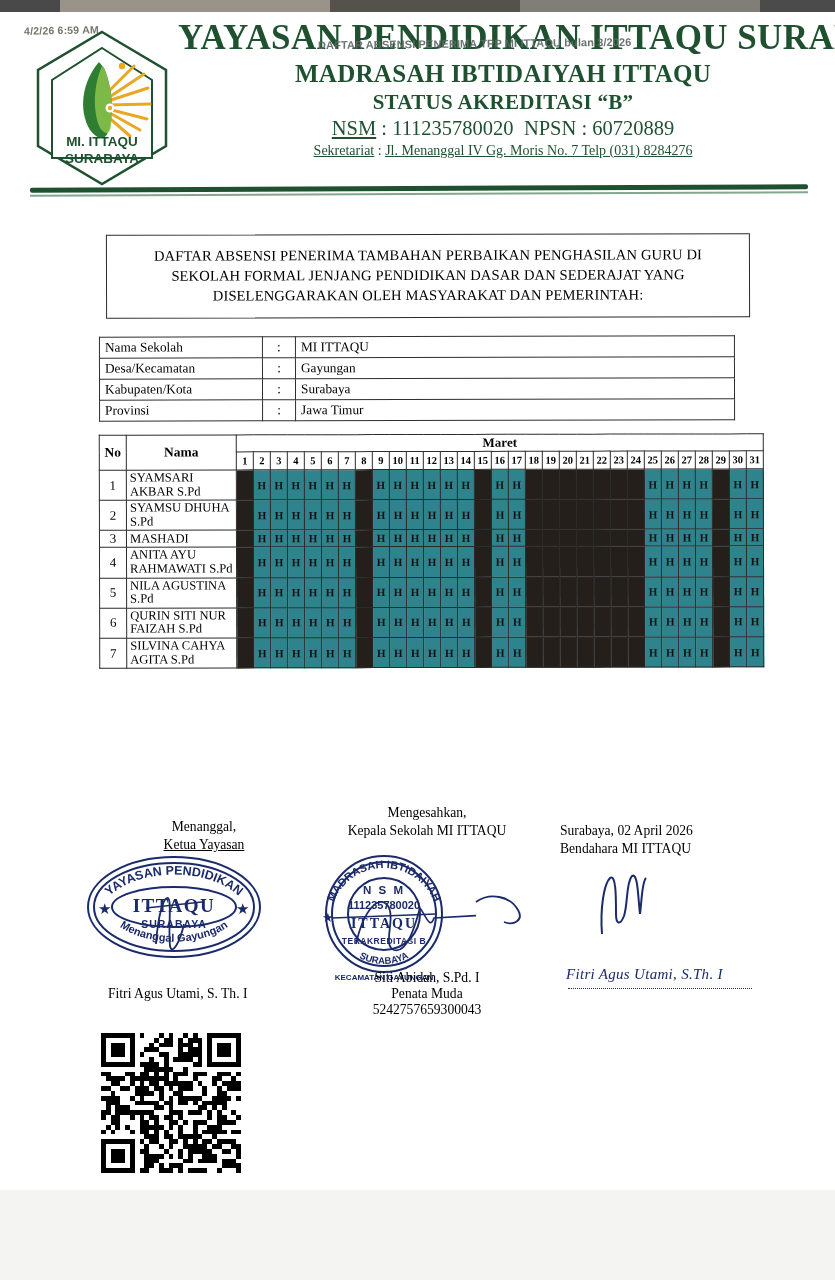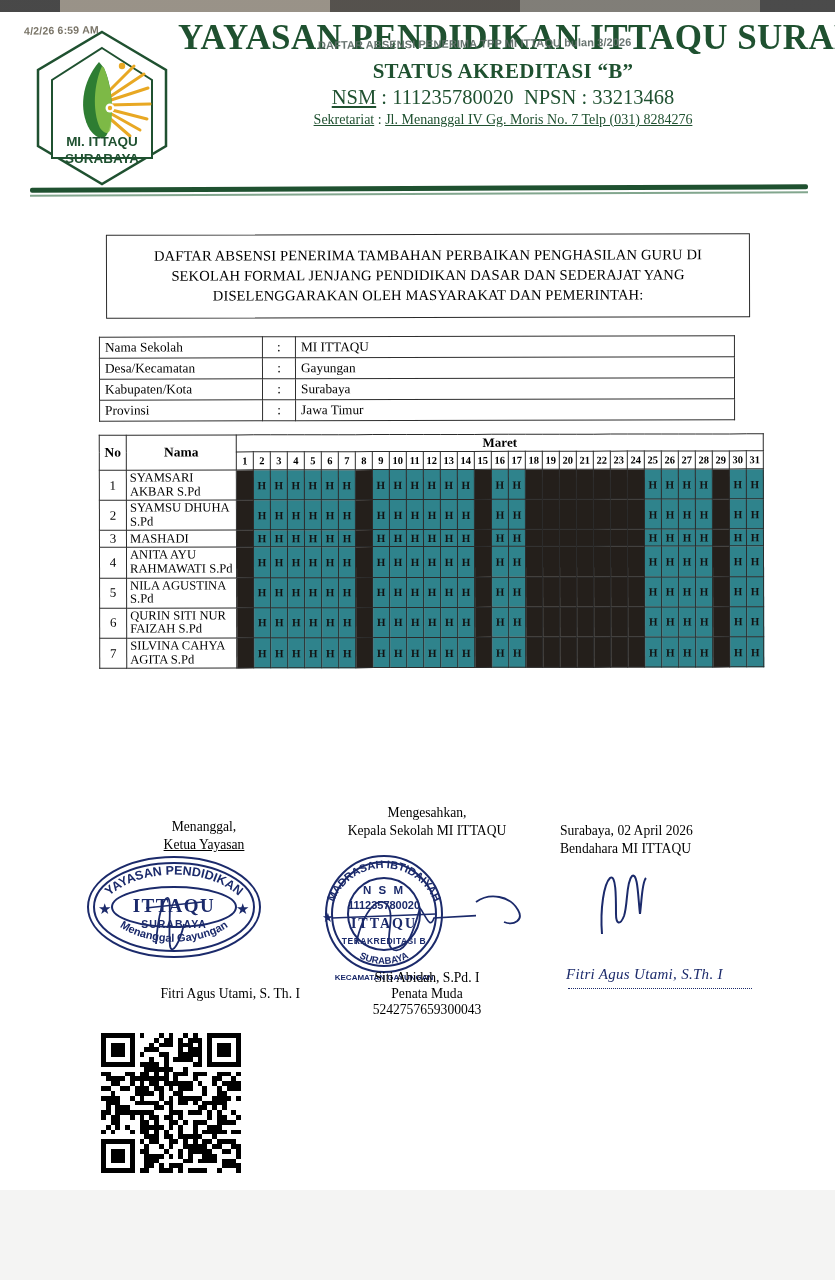--- a/index.html
+++ b/index.html
@@ -150,23 +150,24 @@
         <path d="M76 40 C68 58 66 84 74 102 C80 110 84 108 85 100 C88 78 84 56 78 42 Z" fill="#8bc34a" opacity=".85"></path>
         <circle cx="84" cy="82" r="4.5" fill="#ffffff"></circle>
         <circle cx="84" cy="82" r="2.2" fill="#e8a823"></circle>
         <text x="76" y="120" text-anchor="middle" font-family="Liberation Sans, sans-serif" font-size="13.5" font-weight="bold" fill="#1f5130">MI. ITTAQU</text>
         <text x="76" y="137" text-anchor="middle" font-family="Liberation Sans, sans-serif" font-size="13.5" font-weight="bold" fill="#1f5130">SURABAYA</text>
       </svg>
     </div>
 
     <div class="lh-text">
       <div class="lh-l1">YAYASAN PENDIDIKAN ITTAQU SURABAYA</div>
+      <div class="lh-l2">MADRASAH IBTIDAIYAH ITTAQU</div>
       <div class="lh-l3">STATUS AKREDITASI “B”</div>
       <div class="lh-l4">
-        <span class="u">NSM</span><span> : </span><span>111235780020</span><span>&nbsp;&nbsp;</span><span>NPSN</span><span> : </span><span>33213468</span>
+        <span class="u">NSM</span><span> : </span><span>111235780020</span><span>&nbsp;&nbsp;</span><span>NPSN</span><span> : </span><span>60720889</span>
       </div>
       <div class="lh-l5">
         <span class="u">Sekretariat</span><span> : </span><span class="u">Jl. Menanggal IV Gg. Moris No. 7 Telp (031) 8284276</span>
       </div>
     </div>
 
     <div class="wm">DAFTAR ABSENSI PENERIMA TPP MI ITTAQU bulan 3/2026</div>
   </div>
 
   <div class="hrule"></div>
@@ -565,21 +566,21 @@
       </svg>
     </div>
 
     <div class="stamp" style="left:578px;top:58px;width:120px;height:78px;">
       <svg viewBox="0 0 120 78">
         <path d="M24 72 C22 46 26 22 32 16 C38 12 38 34 38 52 C38 62 42 64 46 54 C50 42 48 20 54 14 C60 10 60 36 62 52" fill="none" stroke="#1b2a6b" stroke-width="2"></path>
         <path d="M62 52 C64 36 64 20 68 16" fill="none" stroke="#1b2a6b" stroke-width="2"></path>
       </svg>
     </div>
 
-    <div class="sig-name" style="left:108px;top:182px;width:192px;text-align:right;">Fitri Agus Utami, S. Th. I</div>
+    <div class="sig-name" style="left:108px;top:182px;width:192px;text-align:left;">Fitri Agus Utami, S. Th. I</div>
 
     <div class="sig-name" style="left:312px;top:166px;width:230px;text-align:center;">Siti Abidah, S.Pd. I</div>
     <div class="sig-name" style="left:312px;top:182px;width:230px;text-align:center;">Penata Muda</div>
     <div class="sig-name" style="left:312px;top:198px;width:230px;text-align:center;">5242757659300043</div>
 
     <div class="sig-name hand" style="left:566px;top:162px;width:250px;font-size:15px;letter-spacing:.3px;">Fitri Agus Utami, S.Th. I</div>
     <div class="sigline" style="left:568px;top:184px;width:184px;"></div>
   </div>
 
   <div class="qr">

